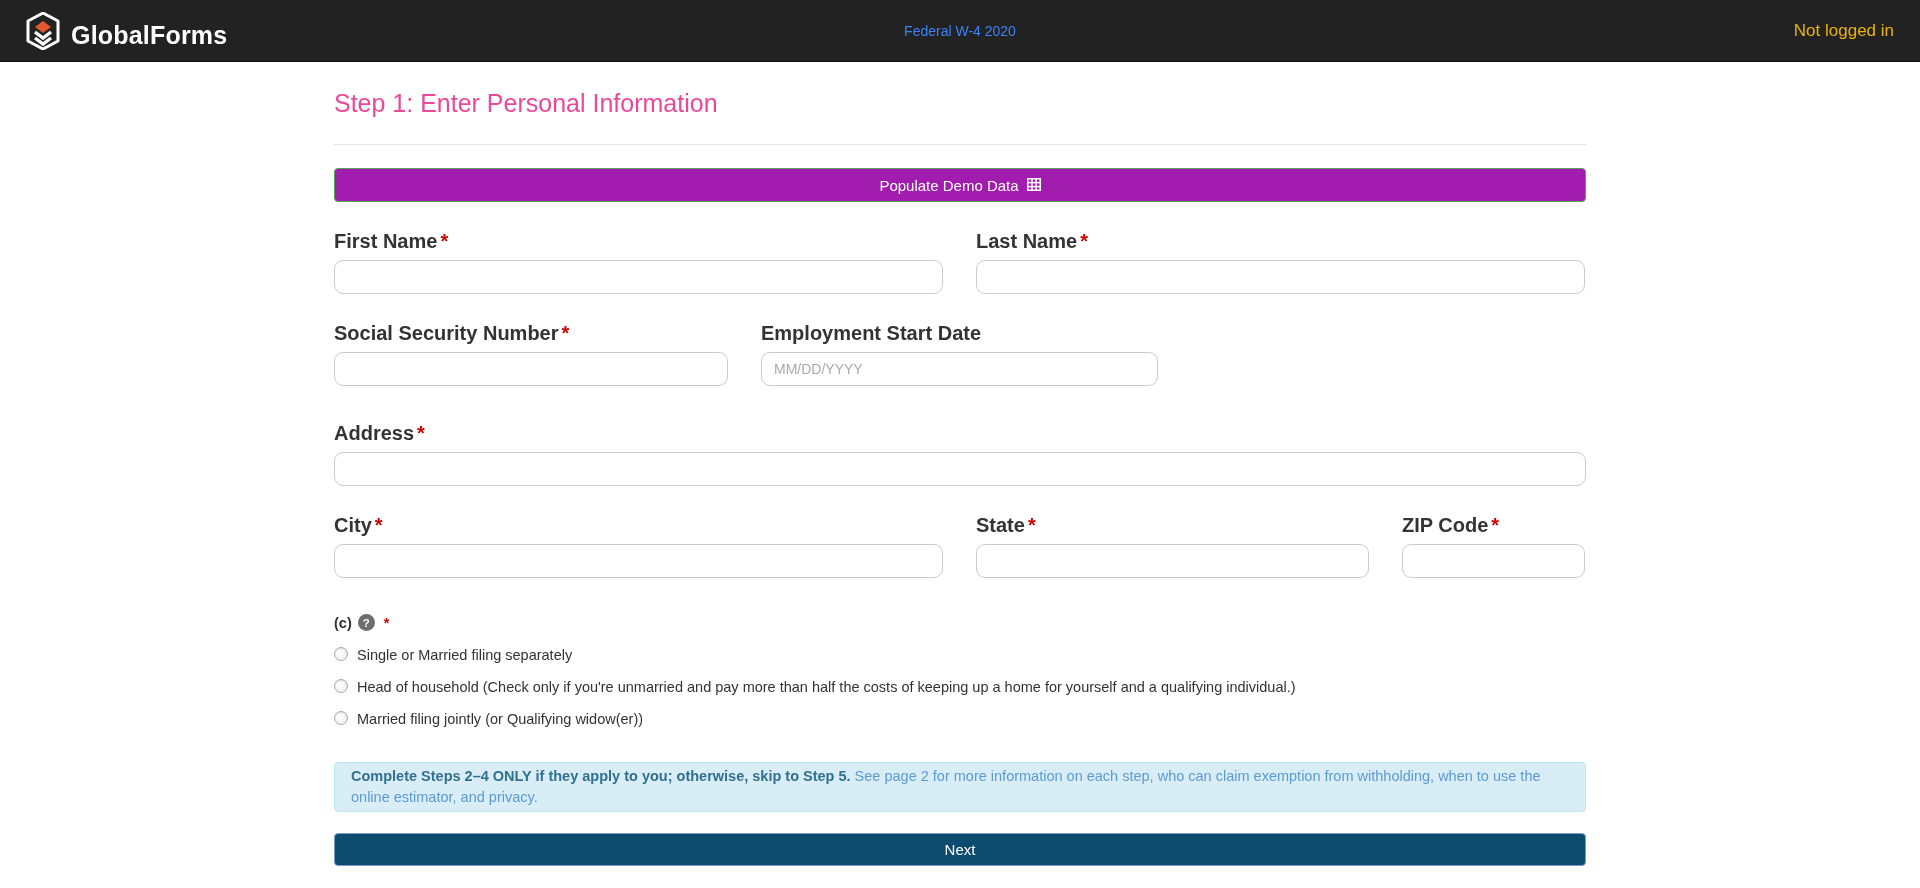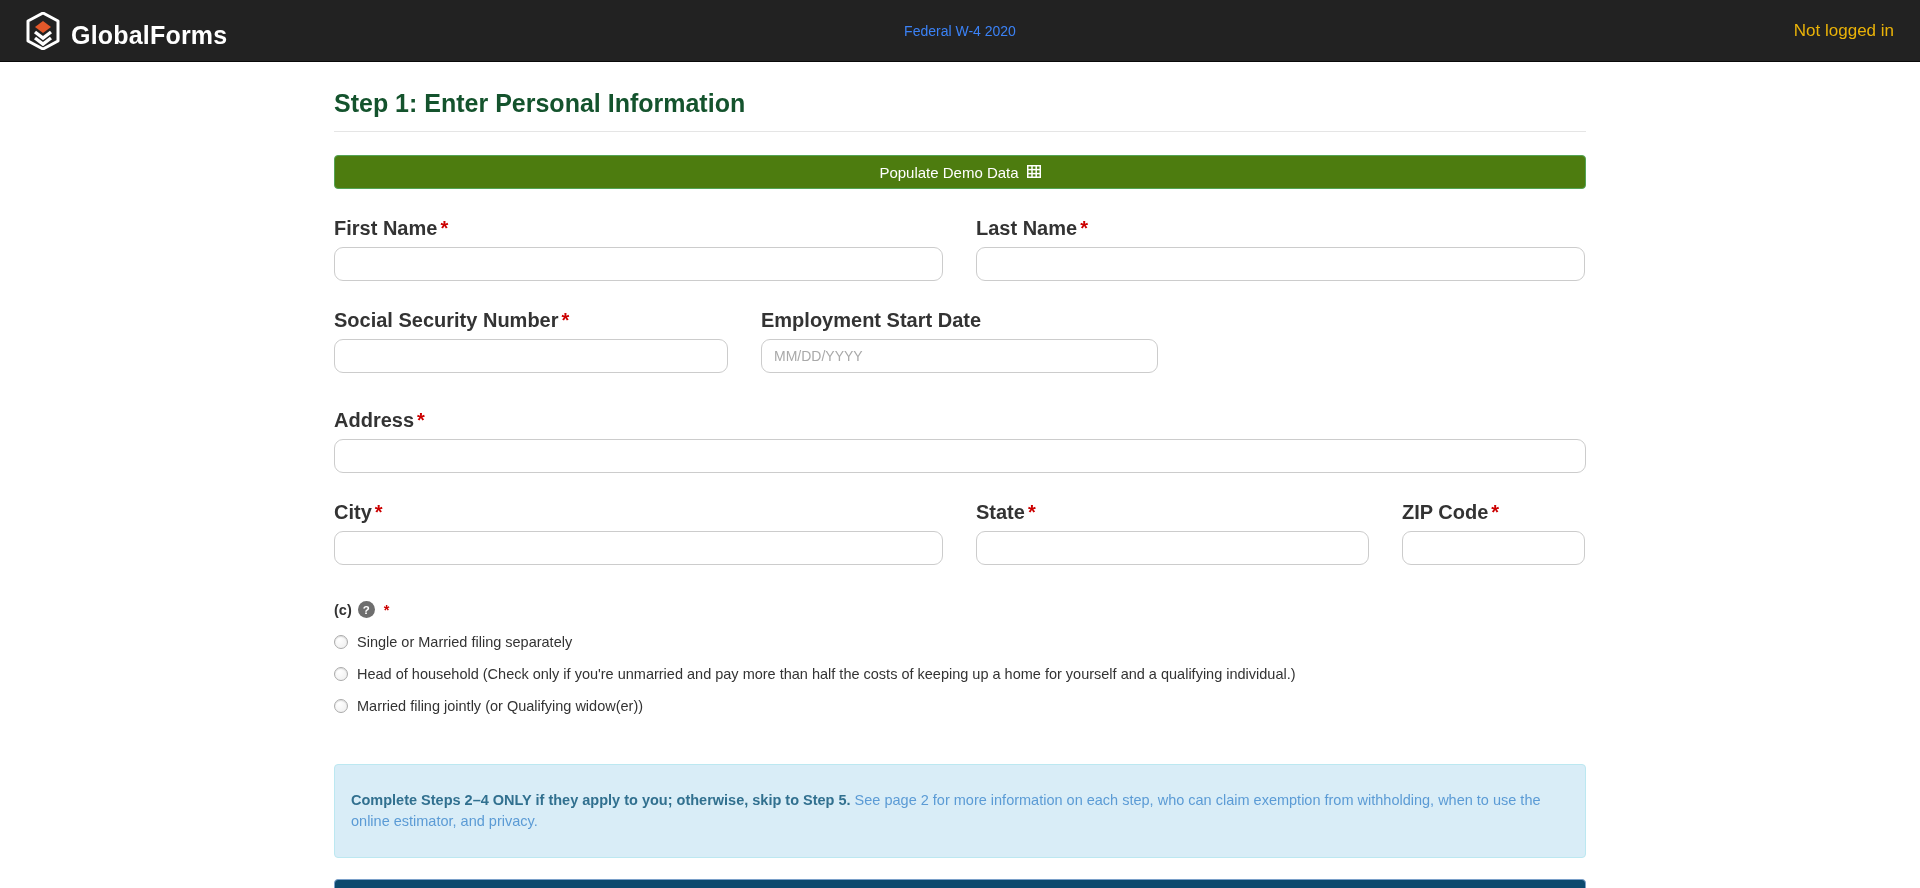--- a/index.html
+++ b/index.html
@@ -41,44 +41,44 @@
   }
 
   
   .container {
     width: 1252px;
     max-width: 96%;
     margin: 0 auto 112px auto;
   }
   .page-title {
     font-size: 25px;
-    font-weight: 700;
-    color: #14532d;
+    font-weight: 400;
+    color: #ec4899;
     margin: 27px 0 0 0;
-    padding-bottom: 13px;
+    padding-bottom: 26px;
     border-bottom: 1px solid #e5e5e5;
   }
 
   
   .btn {
     width: 100%;
     border-radius: 4px;
     font-family: "Liberation Sans", sans-serif;
     font-size: 15px;
     color: #fff;
     display: flex;
     align-items: center;
     justify-content: center;
     gap: 8px;
     cursor: pointer;
   }
   .btn-populate {
     margin-top: 23px;
     height: 34px;
-    background: #4d7c0f;
+    background: #a21caf;
     border: 1px solid #54a455;
   }
   .btn-next {
     margin-top: 21px;
     height: 33px;
     background: #0c4a6e;
     border: 1px solid #7aa0c9;
   }
 
   
@@ -131,44 +131,43 @@
     height: 17px;
     border-radius: 50%;
     background: #6e6e6e;
     color: #fff;
     font-size: 11.5px;
     font-weight: bold;
     cursor: pointer;
   }
   .radio-option {
     display: flex;
-    align-items: center;
     gap: 9px;
     margin-top: 16px;
     cursor: pointer;
   }
   .radio-option:first-of-type { margin-top: 30px; }
   .radio-circle {
     flex: 0 0 auto;
     width: 14px;
     height: 14px;
     border-radius: 50%;
     border: 1px solid #ababab;
     background: radial-gradient(circle at 35% 30%, #ffffff, #ededed);
     box-shadow: inset 0 1px 1px rgba(0,0,0,0.12);
   }
   .radio-text { font-size: 14.5px; color: #333; font-weight: normal; }
 
   
   .alert-info {
-    margin-top: 50px;
+    margin-top: 35px;
     background: #d9edf7;
     border: 1px solid #bce8f1;
     border-radius: 4px;
-    padding: 25px 16px;
+    padding: 3px 16px;
     font-size: 14.5px;
     line-height: 1.45;
     color: #31708f;
   }
   .alert-bold { font-weight: bold; color: #31708f; }
   .alert-regular { color: #5b9bd5; }
 </style>
 </head>
 <body>
 

